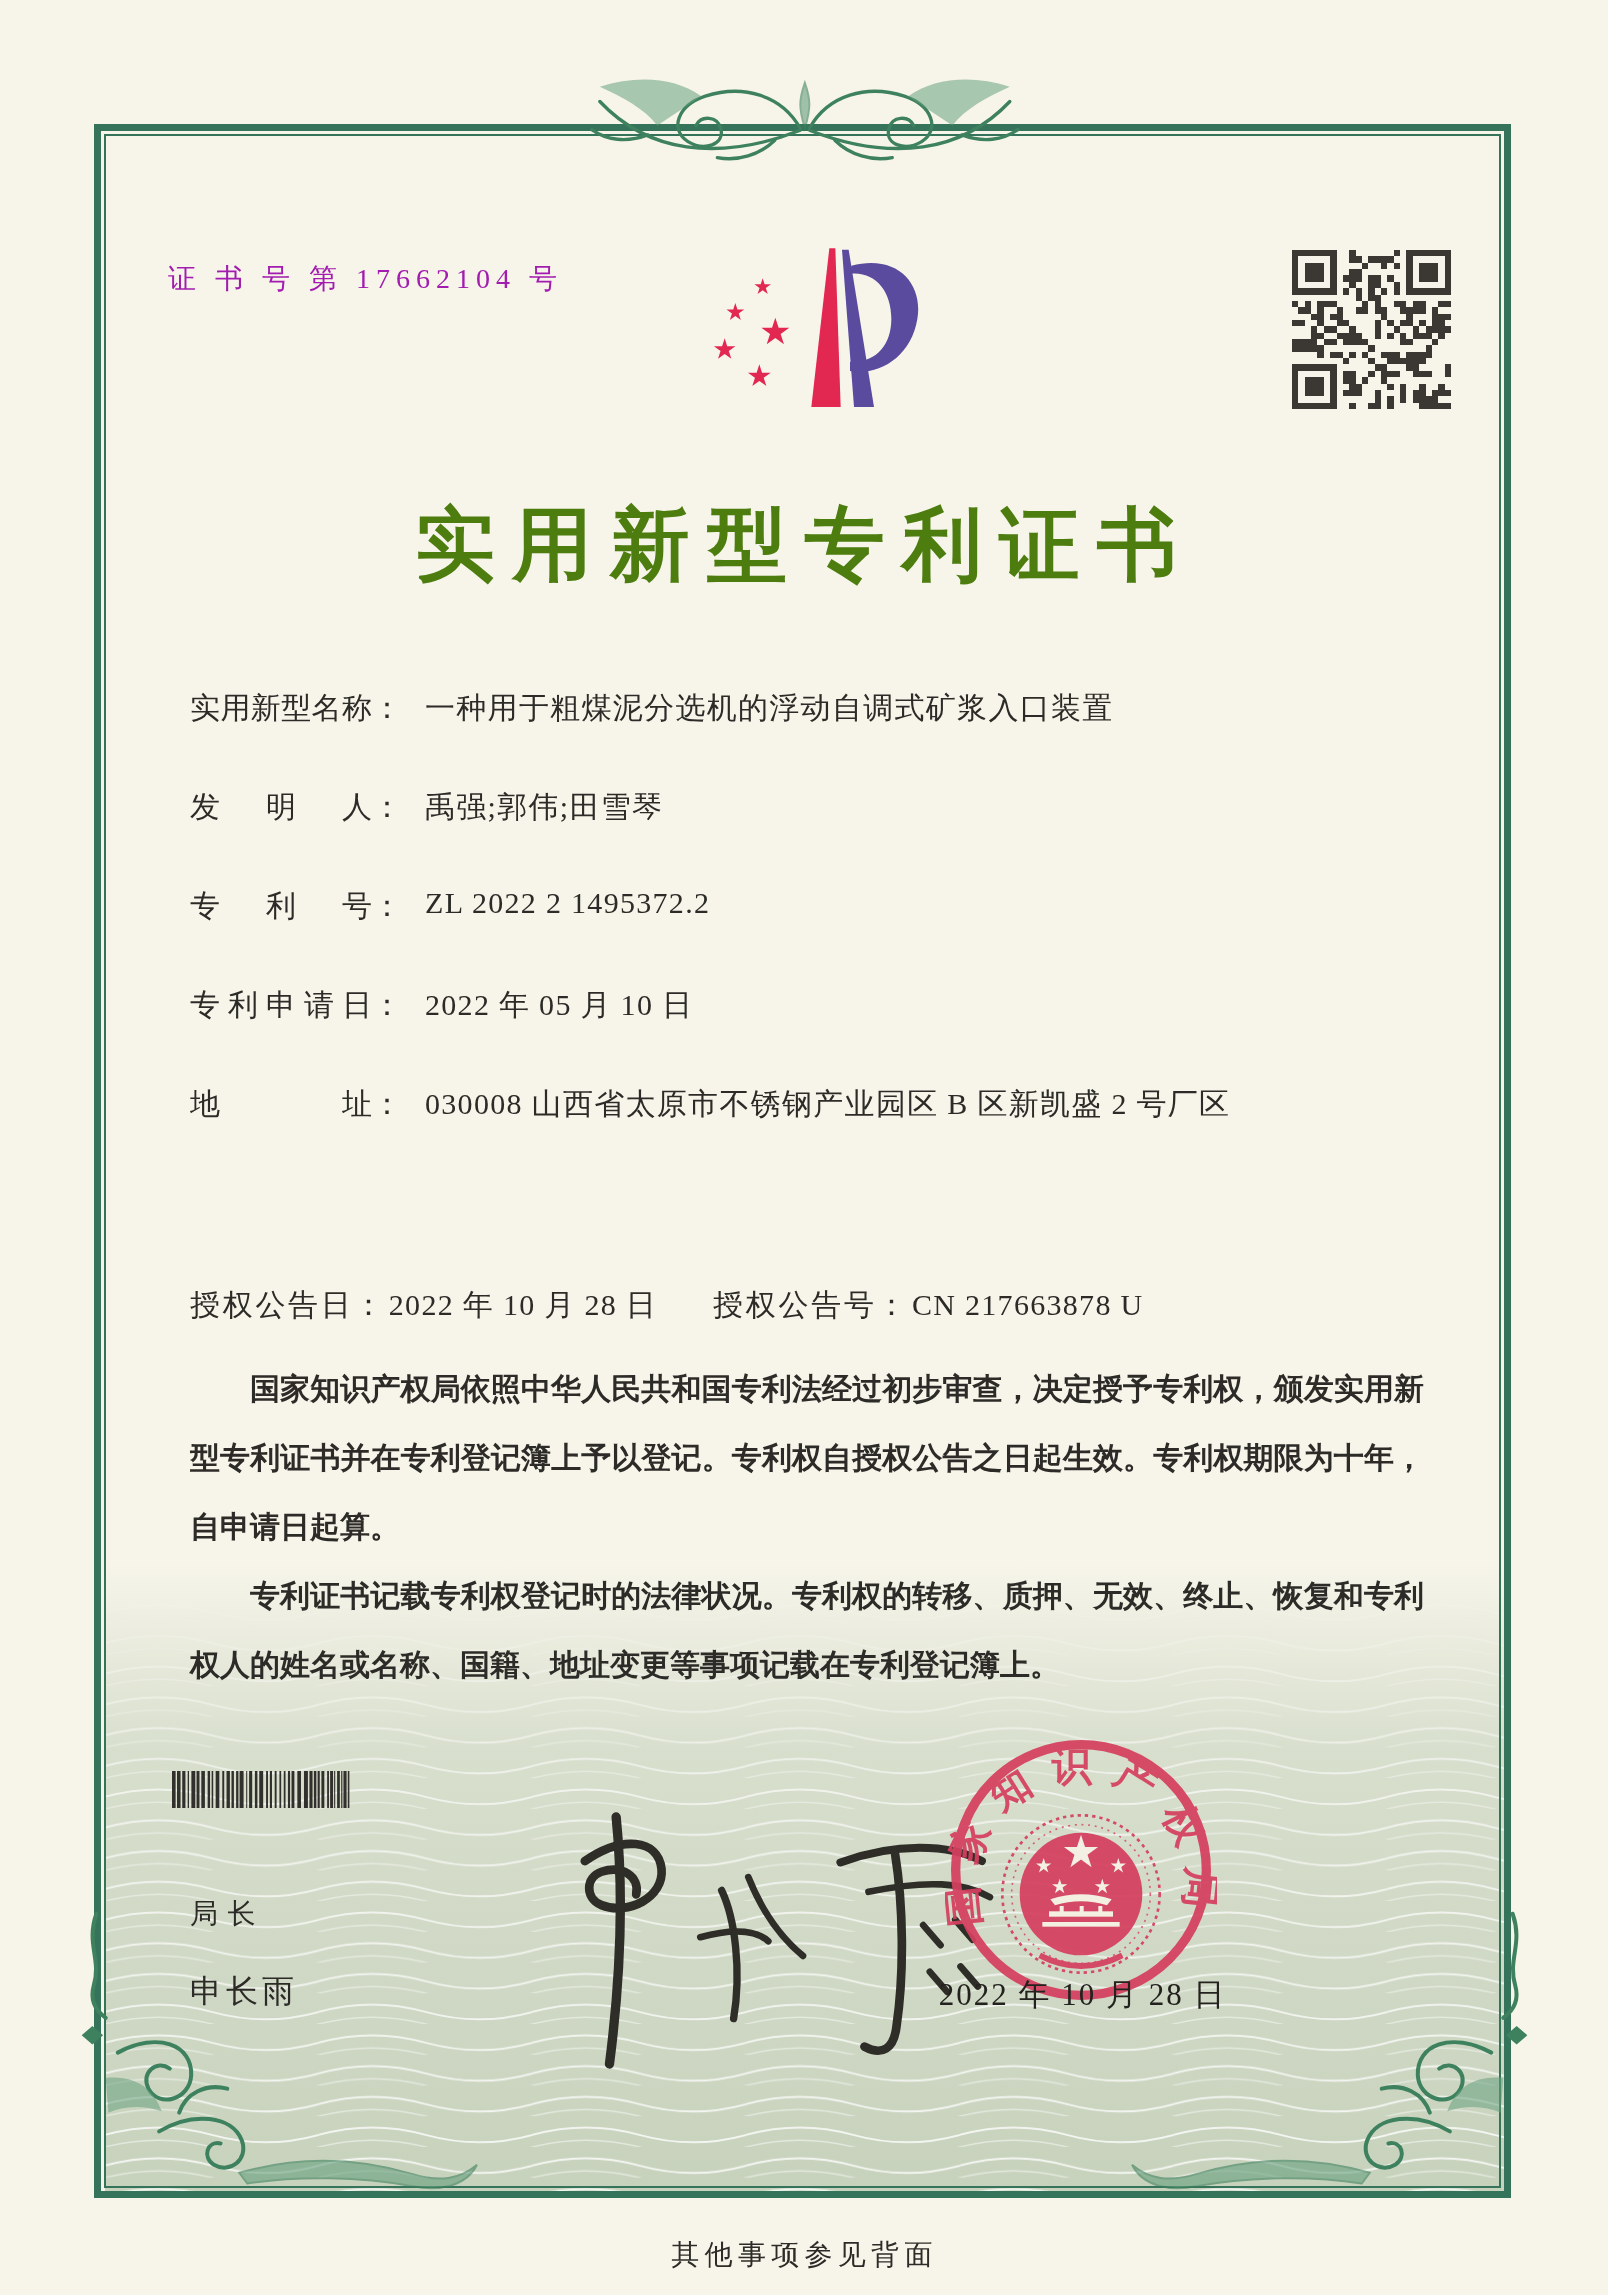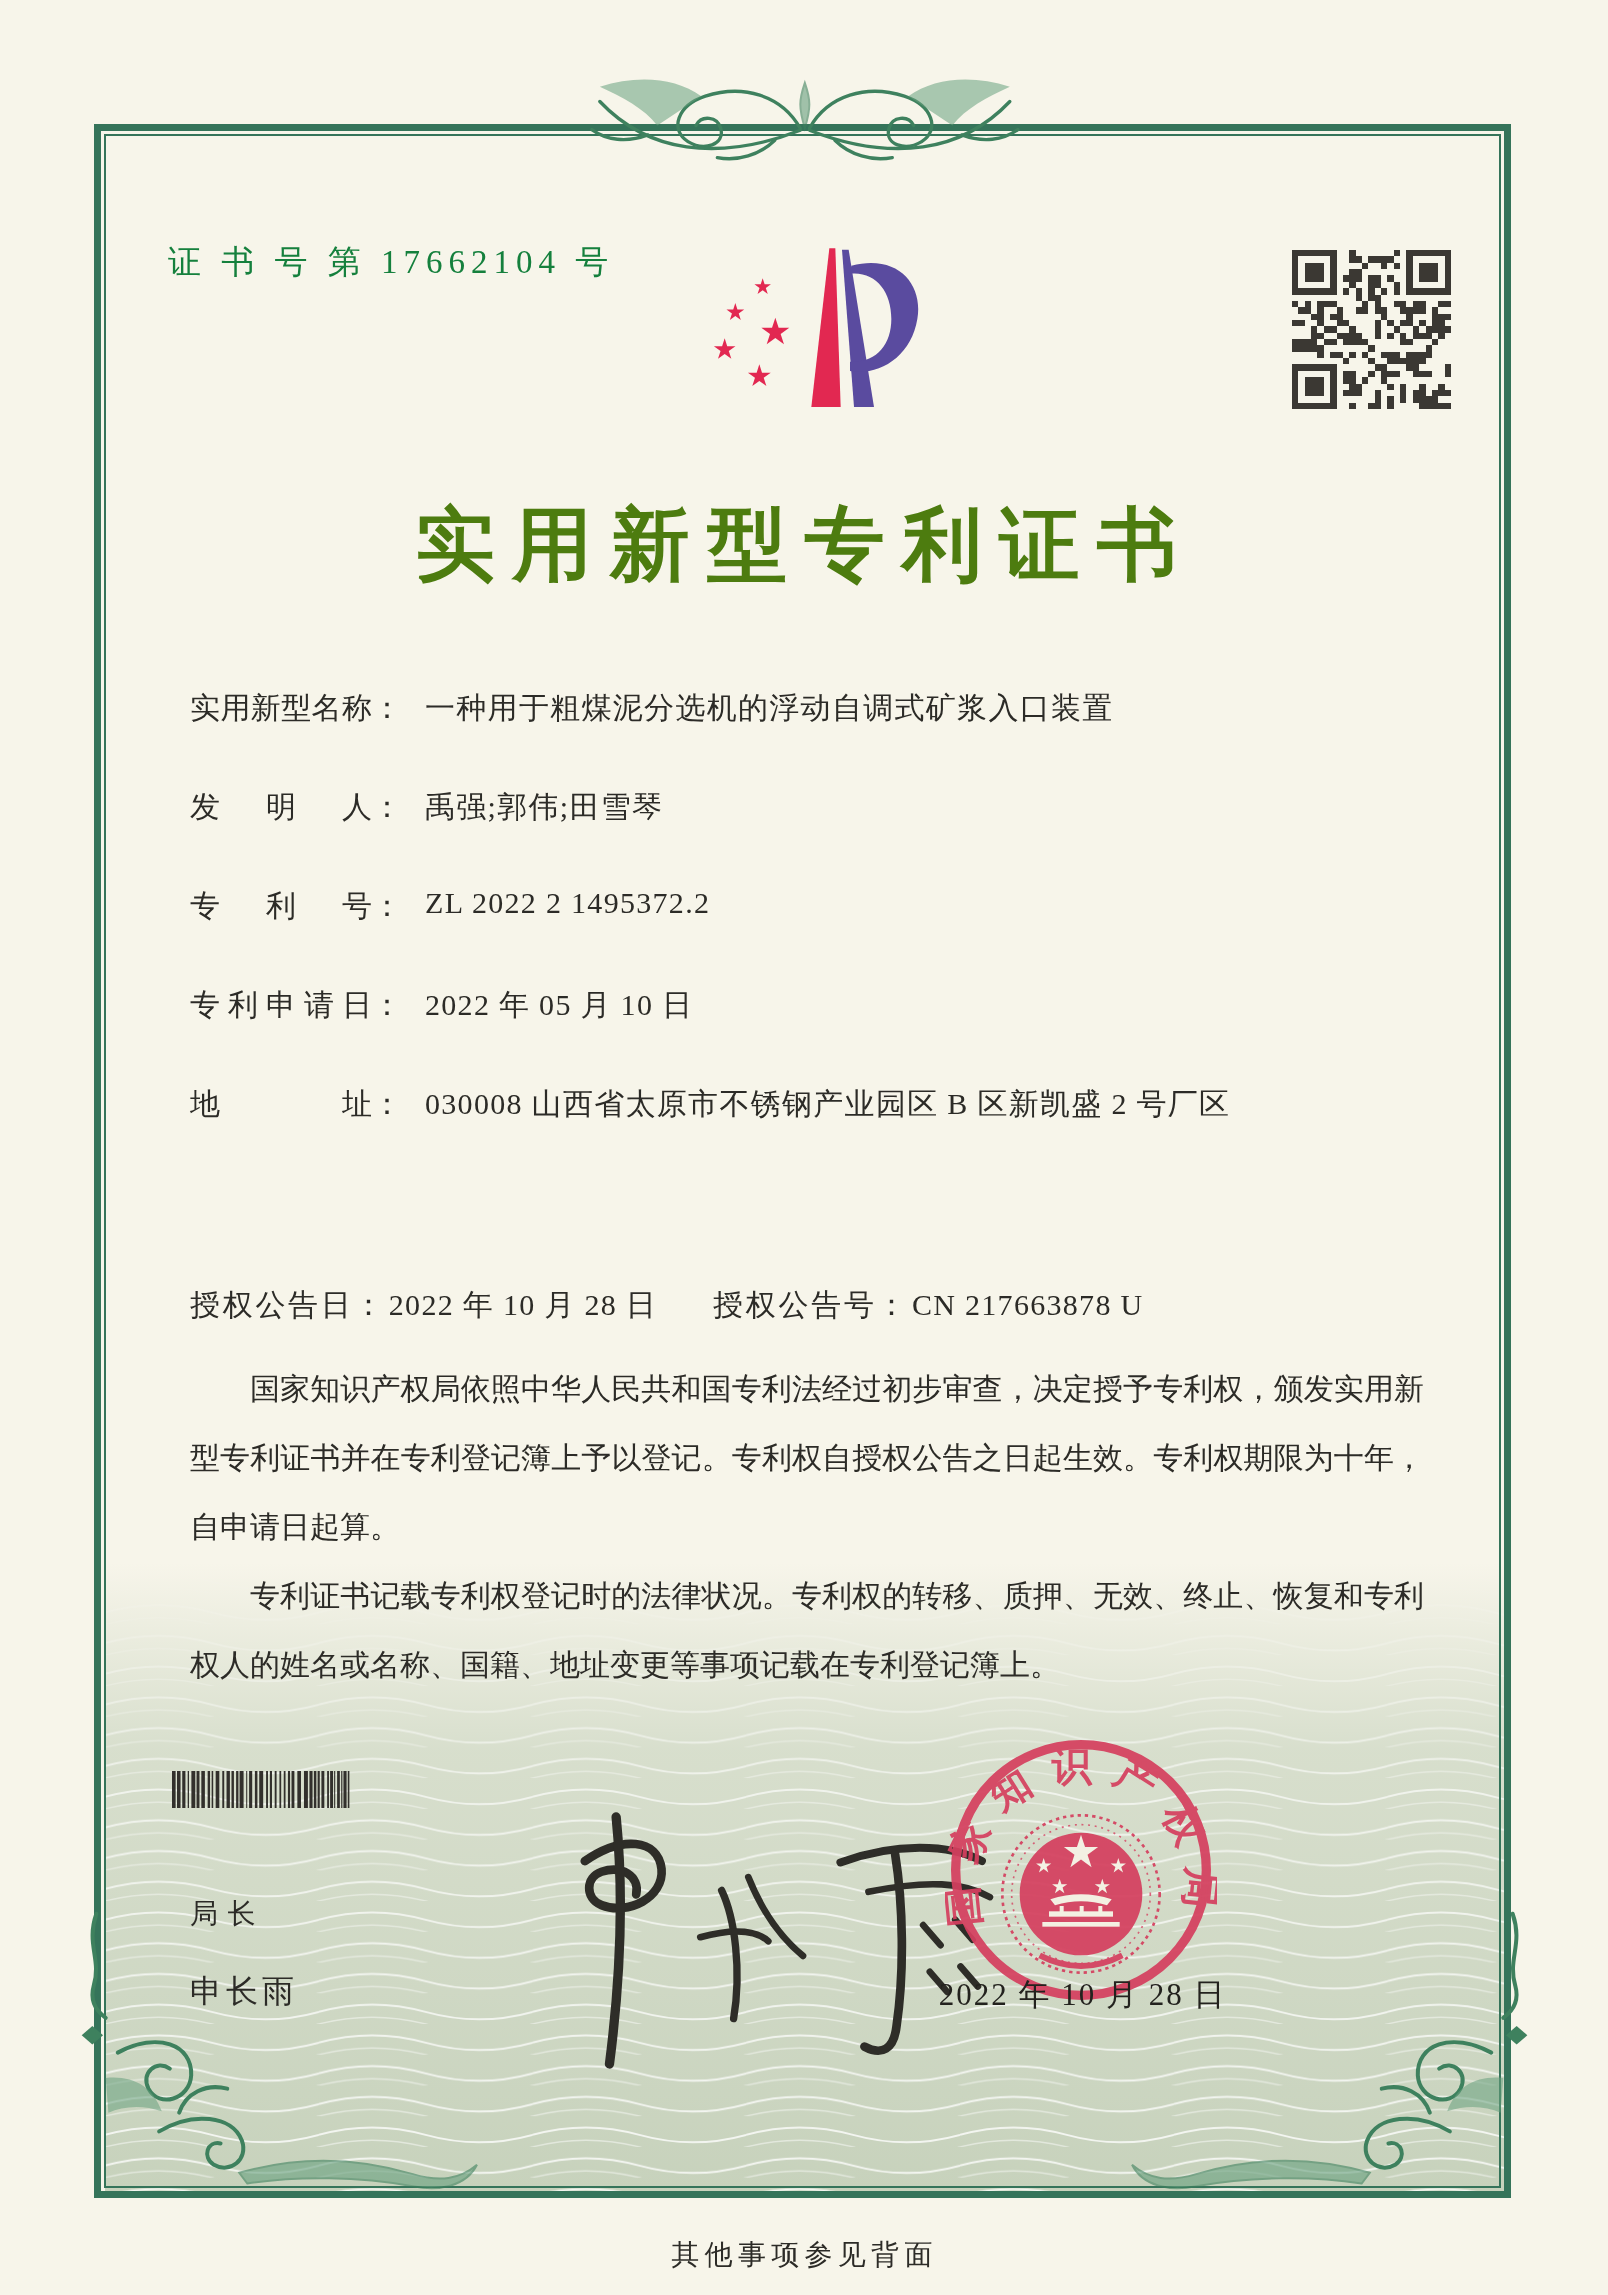--- a/index.html
+++ b/index.html
@@ -21,35 +21,35 @@
   .frame-outer{position:absolute; left:94px; top:124px; width:1403px; height:2060px;
     border:7.3px solid var(--border-green); z-index:2; pointer-events:none;}
   .frame-inner{position:absolute; left:3.3px; top:3.3px; right:3.3px; bottom:3.3px;
     border:2px solid var(--border-green);}
   
   .waves{position:absolute; left:105px; top:1563px; width:1400px; height:628px; z-index:1;}
   
   .ornaments{position:absolute; left:0; top:0; z-index:3; pointer-events:none;}
   
   .abs{position:absolute; z-index:4;}
-  .cert-no{left:168px; top:240px; font-size:33px; letter-spacing:6px; color:#15803d;}
+  .cert-no{left:168px; top:260px; font-size:28px; letter-spacing:6px; color:#a21caf;}
   .logo-box{left:675px; top:231px; z-index:4;}
   .qr-box{left:1292px; top:250px; width:159px; height:159px;}
   .title{left:0; width:1609px; top:492px; text-align:center; font-size:80px;
     font-weight:700; letter-spacing:17.4px; color:#4d7c0f;}
   .fields{left:190px; top:688px; width:1236px;}
   .field-row{height:99px; font-size:30px; white-space:nowrap;}
   .f-label{display:inline-block; width:182px; text-align:justify; text-align-last:justify; vertical-align:top;}
   .f-colon{display:inline-block; width:31px; vertical-align:top;}
   .f-value{margin-left:22px; letter-spacing:1.3px;text-align:right;}
   .grant-row{left:190px; top:1285px; font-size:30px; display:flex; white-space:nowrap;gap:11px;}
   .grant-pair2{margin-left:45px;}
   .g-label{letter-spacing:2.7px;}
   .g-value{margin-left:5.3px; letter-spacing:1.3px;}
-  .paragraphs{left:190px; top:1354px; width:1234px; font-size:30px; line-height:69px; text-align:justify;}
+  .paragraphs{left:190px; top:1354px; width:1234px; font-size:30px; line-height:69px; text-align:justify;font-weight:bold;}
   .paragraphs p{margin:0; text-indent:60px;}
   .barcode-box{left:172px; top:1771px; width:179px; height:37px;}
   .sig-title{left:190px; top:1895px; font-size:28px; letter-spacing:9.4px;}
   .sig-name{left:190px; top:1970px; font-size:32px; letter-spacing:4px;}
   .signature-box{left:521px; top:1797px; z-index:4;}
   .seal-box{left:945px; top:1734px; z-index:4;}
   .seal-date{left:934px; top:1974px; width:297px; text-align:center; font-size:31px;
     letter-spacing:2px; color:#23221e; z-index:5;}
   .page-info{left:0; width:1609px; top:2136px; text-align:center; font-size:25px; letter-spacing:3.3px;}
   .back-note{left:0; width:1609px; top:2236px; text-align:center; font-size:28px; letter-spacing:5.3px;}

